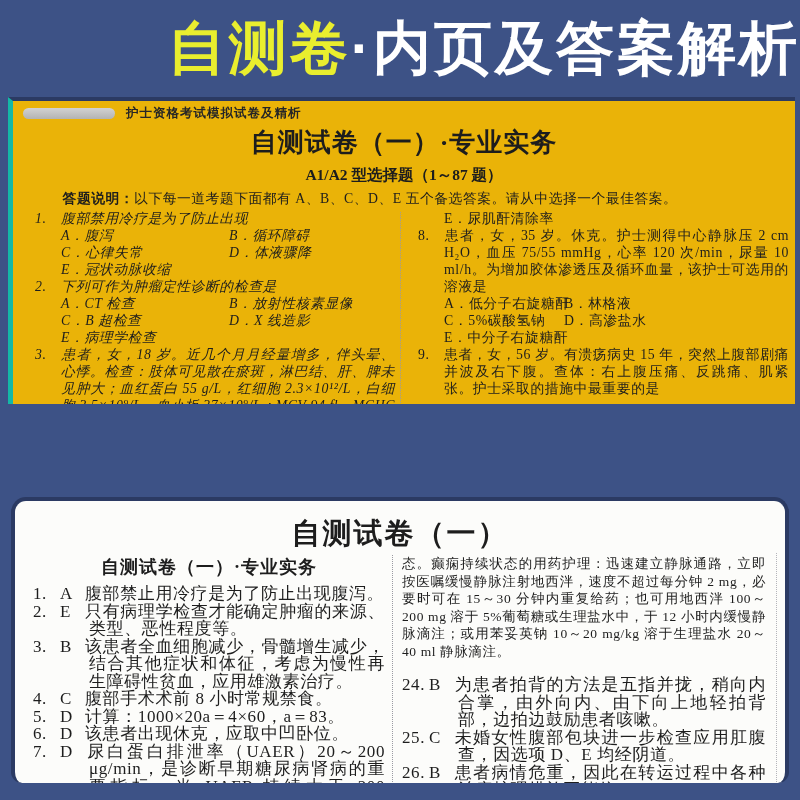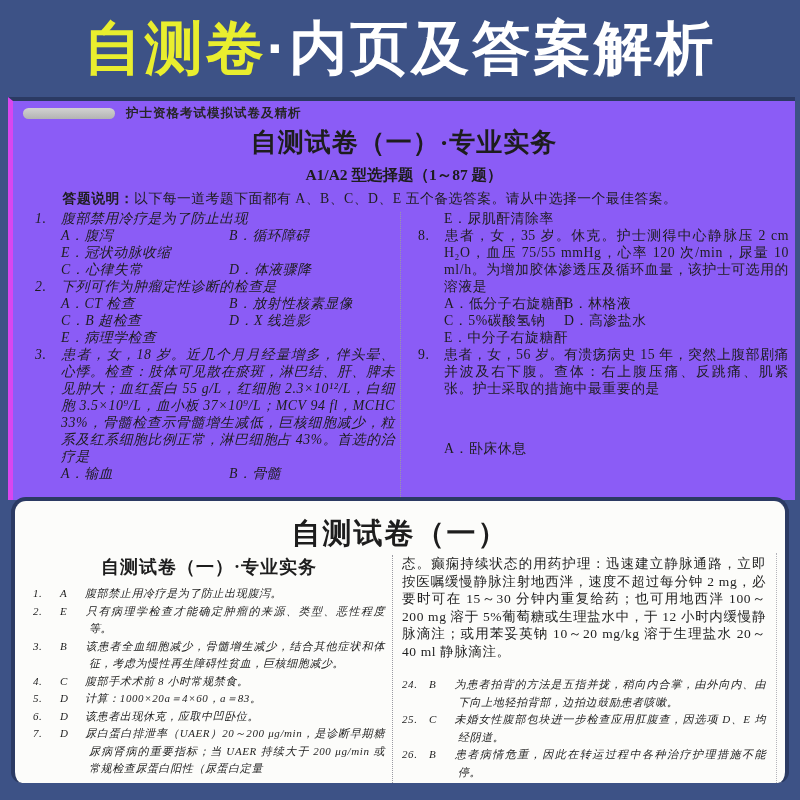--- a/index.html
+++ b/index.html
@@ -4,32 +4,32 @@
 <style>
   html,body{margin:0;padding:0;}
   body{
     width:800px;height:800px;overflow:hidden;position:relative;
     background:#3d5286;
     font-family:"Liberation Serif","DejaVu Serif",serif;
   }
   
   .banner{
     position:absolute;left:0;top:0;width:800px;height:97px;
-    display:flex;align-items:center;justify-content:center;
+    display:flex;align-items:center;justify-content:flex-end;
     font-family:"Liberation Sans","DejaVu Sans",sans-serif;
     font-weight:900;font-size:58px;letter-spacing:3px;white-space:nowrap;
   }
   .banner-hl{color:#e9ee2e;}
   .banner-rest{color:#ffffff;}
 
   
   .page1{
-    position:absolute;left:8px;top:97px;width:787px;height:403px;
-    background:#8b5cf6;
-    border-top:4px solid #2b3a63;border-left:5px solid #d946ef;
+    position:absolute;left:8px;top:97px;width:787px;height:307px;
+    background:#eab308;
+    border-top:4px solid #2b3a63;border-left:5px solid #14b8a6;
     box-sizing:border-box;overflow:hidden;color:#1d1d1d;
   }
   .running-header{display:flex;align-items:center;gap:11px;margin:6px 0 0 10px;height:13px;}
   .pill{width:92px;height:11px;border-radius:6px;background:linear-gradient(#d2d2d2,#b3b3b3);flex:0 0 auto;}
   .rh-text{
     font-family:"Liberation Sans","DejaVu Sans",sans-serif;
     font-weight:bold;font-size:12.5px;color:#262626;letter-spacing:1px;
   }
   .p1-title{text-align:center;font-size:26px;font-weight:bold;margin-top:8px;line-height:30px;letter-spacing:1px;}
   .p1-section{text-align:center;font-size:15.5px;font-weight:bold;margin-top:8px;line-height:18px;}
@@ -59,21 +59,21 @@
     border:4px solid #2b3a63;border-bottom:none;
     border-radius:15px 15px 11px 11px;
     box-sizing:border-box;overflow:hidden;color:#1d1d1d;
   }
   .p2-title{text-align:center;font-size:29px;font-weight:bold;margin-top:14px;line-height:36px;letter-spacing:2px;}
   .cols2{display:flex;margin:2px 8px 0 18px;align-items:stretch;}
   .c2-left{width:352px;flex:0 0 auto;}
   .divider-v2{border-left:1px dotted #9a9aa2;margin:2px 7px 0 7px;}
   .c2-right{flex:1 1 auto;padding:0 10px 0 2px;border-right:1px dotted #b4b4ba;}
   .p2-subtitle{text-align:center;font-size:18px;font-weight:bold;line-height:24px;margin:2px 0 6px 0;letter-spacing:1px;}
-  .ans{font-size:11px;line-height:17.5px;letter-spacing:0.6px;padding-left:56px;text-indent:-56px;text-align:justify;font-style:italic;}
+  .ans{font-size:17px;line-height:17.5px;letter-spacing:0.6px;padding-left:56px;text-indent:-56px;text-align:justify;}
   .a-num{display:inline-block;width:27px;text-indent:0;}
   .a-letter{display:inline-block;width:25px;text-indent:0;}
   .cont{font-size:13.5px;line-height:17.5px;letter-spacing:0.6px;text-align:justify;margin:2px 0 16px 0;}
 </style>
 </head>
 <body>
 
 <div class="banner">
   <span class="banner-hl">自测卷</span>
     <span class="banner-rest">·内页及答案解析</span>
@@ -91,26 +91,26 @@
   <div class="cols">
     <div class="col-left">
 
       <div class="q">
         <div class="q-stem"><span class="q-num">1.</span><span>腹部禁用冷疗是为了防止出现</span></div>
         <div class="opt-row">
             <span class="opt-a">A．腹泻</span>
             <span>B．循环障碍</span>
           </div>
         <div class="opt-row">
+            <span class="opt-a">C．心律失常</span>
+            <span>D．体液骤降</span>
+          </div>
+        <div class="opt-row">
             <span class="opt-a">E．冠状动脉收缩</span>
             <span></span>
-          </div>
-        <div class="opt-row">
-            <span class="opt-a">C．心律失常</span>
-            <span>D．体液骤降</span>
           </div>
       </div>
 
       <div class="q">
         <div class="q-stem"><span class="q-num">2.</span><span>下列可作为肿瘤定性诊断的检查是</span></div>
         <div class="opt-row">
             <span class="opt-a">A．CT 检查</span>
             <span>B．放射性核素显像</span>
           </div>
         <div class="opt-row">
@@ -164,21 +164,21 @@
   </div>
 </div>
 
 <div class="page2">
   <div class="p2-title">自测试卷（一）</div>
   <div class="cols2">
     <div class="c2-left">
       <div class="p2-subtitle">自测试卷（一）·专业实务</div>
       <div class="ans"><span class="a-num">1.</span><span class="a-letter">A</span><span>腹部禁止用冷疗是为了防止出现腹泻。</span></div>
       <div class="ans"><span class="a-num">2.</span><span class="a-letter">E</span><span>只有病理学检查才能确定肿瘤的来源、类型、恶性程度等。</span></div>
-      <div class="ans"><span class="a-num">3.</span><span class="a-letter">B</span><span>该患者全血细胞减少，骨髓增生减少，结合其他症状和体征，考虑为慢性再生障碍性贫血，巨核细胞减少。</span></div>
+      <div class="ans"><span class="a-num">3.</span><span class="a-letter">B</span><span>该患者全血细胞减少，骨髓增生减少，结合其他症状和体征，考虑为慢性再生障碍性贫血，应用雄激素治疗。</span></div>
       <div class="ans"><span class="a-num">4.</span><span class="a-letter">C</span><span>腹部手术术前 8 小时常规禁食。</span></div>
       <div class="ans"><span class="a-num">5.</span><span class="a-letter">D</span><span>计算：1000×20a＝4×60，a＝83。</span></div>
       <div class="ans"><span class="a-num">6.</span><span class="a-letter">D</span><span>该患者出现休克，应取中凹卧位。</span></div>
       <div class="ans"><span class="a-num">7.</span><span class="a-letter">D</span><span>尿白蛋白排泄率（UAER）20～200 μg/min，是诊断早期糖尿病肾病的重要指标；当 UAER 持续大于 200 μg/min 或常规检查尿蛋白阳性（尿蛋白定量</span></div>
     </div>
 
     <div class="divider-v2"></div>
 
     <div class="c2-right">
       <p class="cont">态。癫痫持续状态的用药护理：迅速建立静脉通路，立即按医嘱缓慢静脉注射地西泮，速度不超过每分钟 2 mg，必要时可在 15～30 分钟内重复给药；也可用地西泮 100～200 mg 溶于 5%葡萄糖或生理盐水中，于 12 小时内缓慢静脉滴注；或用苯妥英钠 10～20 mg/kg 溶于生理盐水 20～40 ml 静脉滴注。</p>

